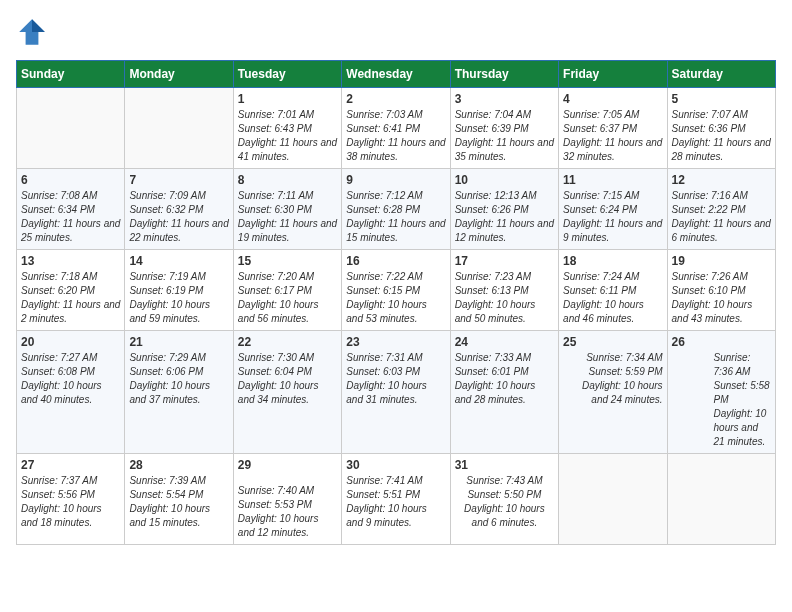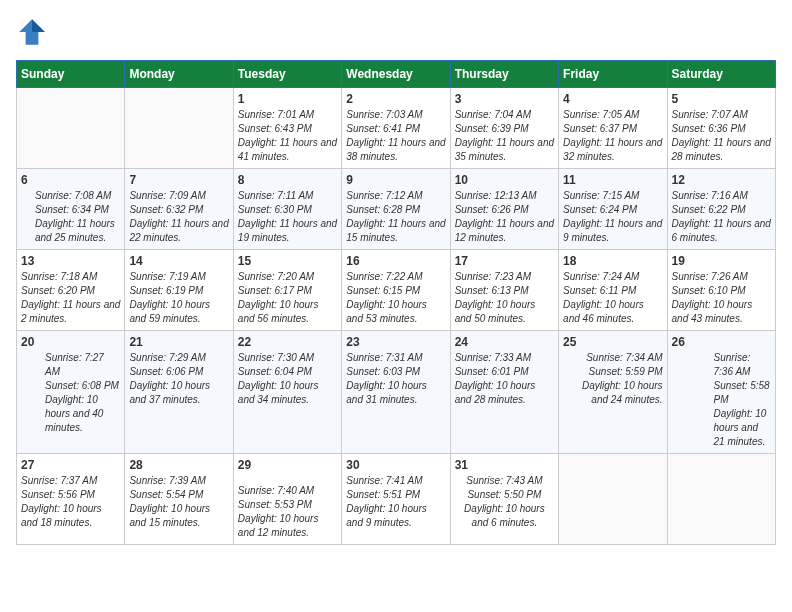--- a/index.html
+++ b/index.html
@@ -152,21 +152,21 @@
         <td>
           <span class="day-number">5</span>
           <div class="day-info" style="white-space: pre-line;">Sunrise: 7:07 AM
 Sunset: 6:36 PM
 Daylight: 11 hours and 28 minutes.</div>
         </td>
       </tr>
       <tr>
         <td>
           <span class="day-number">6</span>
-          <div class="day-info" style="white-space: pre-line; margin-left: 14px;">Sunrise: 7:08 AM
+          <div class="day-info" style="white-space: pre-line;">Sunrise: 7:08 AM
 Sunset: 6:34 PM
 Daylight: 11 hours and 25 minutes.</div>
         </td>
         <td>
           <span class="day-number">7</span>
           <div class="day-info" style="white-space: pre-line;">Sunrise: 7:09 AM
 Sunset: 6:32 PM
 Daylight: 11 hours and 22 minutes.</div>
         </td>
         <td>
@@ -189,21 +189,21 @@
         </td>
         <td>
           <span class="day-number">11</span>
           <div class="day-info" style="white-space: pre-line;">Sunrise: 7:15 AM
 Sunset: 6:24 PM
 Daylight: 11 hours and 9 minutes.</div>
         </td>
         <td>
           <span class="day-number">12</span>
           <div class="day-info" style="white-space: pre-line;">Sunrise: 7:16 AM
-Sunset: 6:22 PM
+Sunset: 2:22 PM
 Daylight: 11 hours and 6 minutes.</div>
         </td>
       </tr>
       <tr>
         <td>
           <span class="day-number">13</span>
           <div class="day-info" style="white-space: pre-line;">Sunrise: 7:18 AM
 Sunset: 6:20 PM
 Daylight: 11 hours and 2 minutes.</div>
         </td>
@@ -240,21 +240,21 @@
         <td>
           <span class="day-number">19</span>
           <div class="day-info" style="white-space: pre-line;">Sunrise: 7:26 AM
 Sunset: 6:10 PM
 Daylight: 10 hours and 43 minutes.</div>
         </td>
       </tr>
       <tr>
         <td>
           <span class="day-number">20</span>
-          <div class="day-info" style="white-space: pre-line; margin-left: 24px;">Sunrise: 7:27 AM
+          <div class="day-info" style="white-space: pre-line;">Sunrise: 7:27 AM
 Sunset: 6:08 PM
 Daylight: 10 hours and 40 minutes.</div>
         </td>
         <td>
           <span class="day-number">21</span>
           <div class="day-info" style="white-space: pre-line;">Sunrise: 7:29 AM
 Sunset: 6:06 PM
 Daylight: 10 hours and 37 minutes.</div>
         </td>
         <td>

